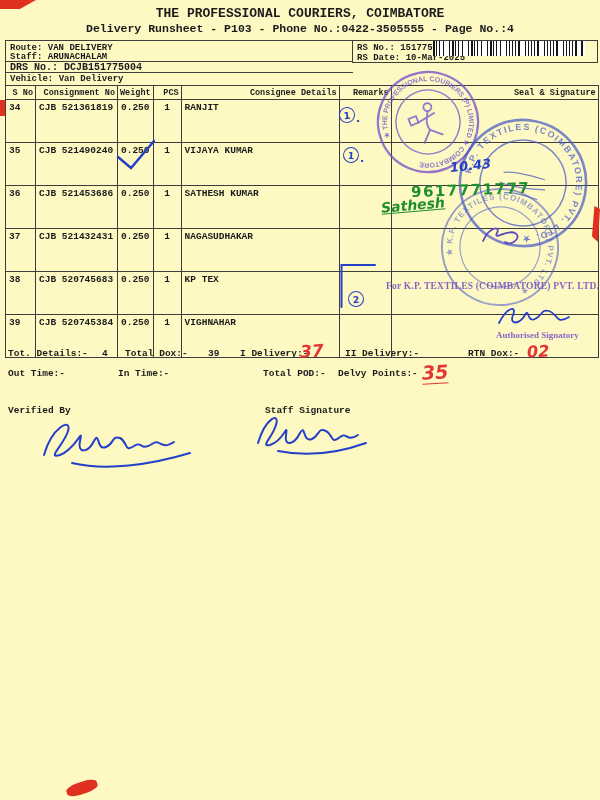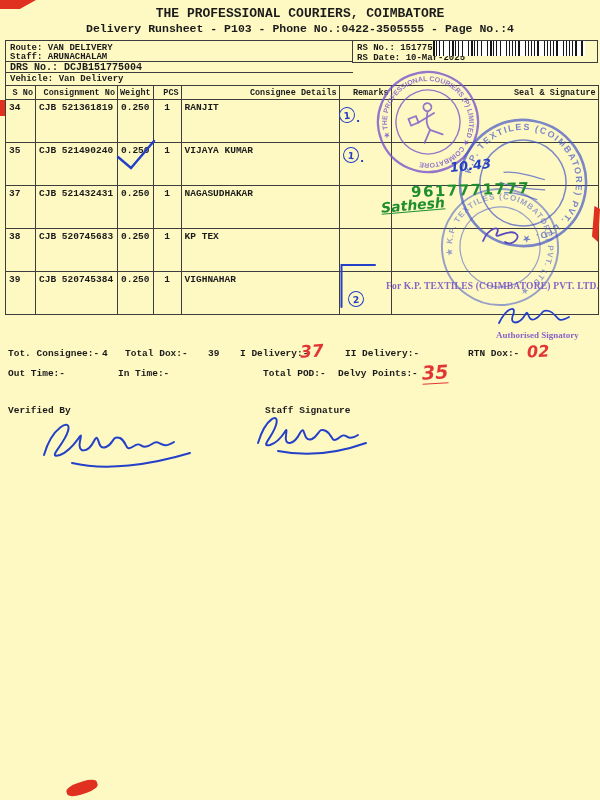--- a/index.html
+++ b/index.html
@@ -94,20 +94,29 @@
       <tr>
         <td>35</td>
         <td>CJB 521490240</td>
         <td>0.250</td>
         <td class="pcs">1</td>
         <td>VIJAYA KUMAR</td>
         <td></td>
         <td></td>
       </tr>
       <tr>
+        <td>36</td>
+        <td>CJB 521453686</td>
+        <td>0.250</td>
+        <td class="pcs">1</td>
+        <td>SATHESH KUMAR</td>
+        <td></td>
+        <td></td>
+      </tr>
+      <tr>
         <td>37</td>
         <td>CJB 521432431</td>
         <td>0.250</td>
         <td class="pcs">1</td>
         <td>NAGASUDHAKAR</td>
         <td></td>
         <td></td>
       </tr>
       <tr>
         <td>38</td>
@@ -197,21 +206,21 @@
       <path d="M 6 22 C 12 8, 24 6, 20 14 C 16 22, 30 10, 38 14 C 46 18, 34 28, 28 23" fill="none" stroke="#5a48c0" stroke-width="1.8" stroke-linecap="round"></path>
     </svg>
   </div>
 
   <div class="ink" style="left:491px;top:299px;">
     <svg width="90" height="35" viewBox="0 0 90 35">
       <path d="M 8 24 C 16 8, 26 6, 22 16 C 18 26, 28 26, 34 16 C 38 8, 36 24, 44 20 C 52 16, 50 10, 58 12 C 68 15, 64 26, 78 18" fill="none" stroke="#2440c8" stroke-width="1.8" stroke-linecap="round"></path>
     </svg>
   </div>
 
-  <span class="t" style="left:8px;top:348px;">Tot. Consignee:-</span>
+  <span class="t" style="left:8px;top:348px;">Tot. Details:-</span>
   <span class="t" style="left:102px;top:348px;">4</span>
   <span class="t" style="left:125px;top:348px;">Total Dox:-</span>
   <span class="t" style="left:208px;top:348px;">39</span>
   <span class="t" style="left:240px;top:348px;">I Delivery:-</span>
   <span class="ink hand-red" style="left:300px;top:341px;font-size:17px;transform:rotate(-4deg);">37</span>
   <span class="t" style="left:345px;top:348px;text-align:center;">II Delivery:-</span>
   <span class="t" style="left:468px;top:348px;">RTN Dox:-</span>
   <span class="ink hand-red" style="left:527px;top:342px;font-size:16px;transform:rotate(-3deg);">02</span>
 
   <span class="t" style="left:8px;top:368px;">Out Time:-</span>

